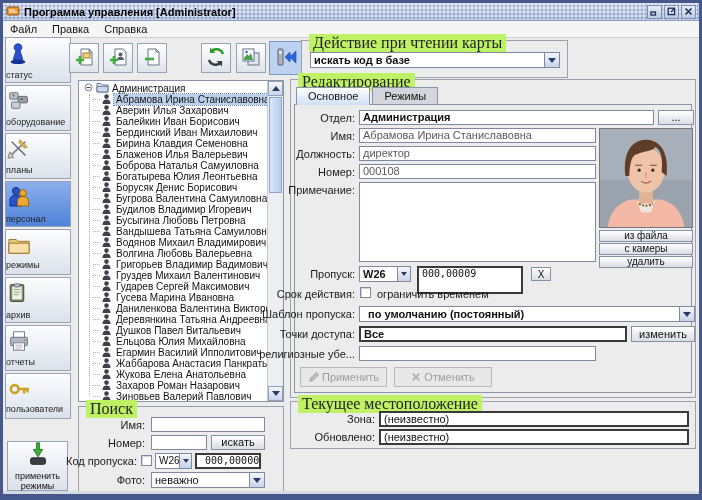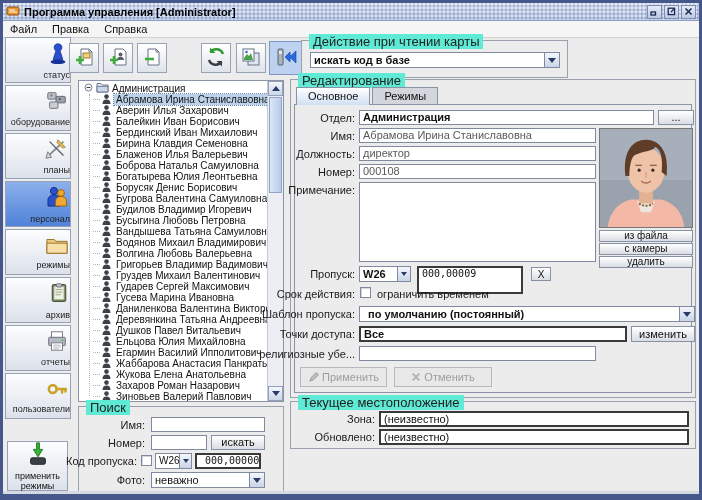--- a/index.html
+++ b/index.html
@@ -18,37 +18,37 @@
   .win-controls { margin-left:auto; display:flex; gap:2px; }
   .win-btn { width:15px; height:14px; display:flex; align-items:center; justify-content:center;
     background:linear-gradient(#e6ecf6,#bcc9e2); border:1px solid #7e8cb4; }
 
   
   .menubar { height:17px; background:#f5f5f5; border-bottom:1px solid #cfcfcf; display:flex; align-items:center; padding-left:7px; gap:15px; }
   .menu-item { cursor:default; }
 
   
   .group { position:absolute; border:1px solid #9aa0ac; }
-  .group-title { position:absolute; top:-7px; left:7px; background:#5eead4; padding:0 4px; font-size:13px; color:#222; white-space:nowrap; }
+  .group-title { position:absolute; top:-7px; left:7px; background:#bef264; padding:0 4px; font-size:16px; color:#222; white-space:nowrap;font-family:Liberation Serif, serif; }
   .tf { position:absolute; background:#fff; border:1px solid #8089a0; height:15px; line-height:13px; padding:0 3px; overflow:hidden; white-space:nowrap; }
   .tf.gray { color:#5a5a5a; }
   .tf.dark { border:2px solid #3a3a3a; font-family:"DejaVu Sans Mono",monospace; font-size:10px; line-height:11px; }
   .btn { position:absolute; border:1px solid #8791a5; background:linear-gradient(#ffffff,#d9dde4); text-align:center; font-size:11px; line-height:13px; cursor:default; }
   .btn.disabled { color:#9d9d9d; background:#e8e8e8; border-color:#b9b9b9; }
   .combo { position:absolute; display:flex; border:1px solid #8089a0; background:#fff; height:16px; }
   .combo .val { flex:1; padding:0 3px; line-height:14px; overflow:hidden; white-space:nowrap; }
   .combo .arrow { width:15px; background:linear-gradient(#f3f6fb,#c9d4e8); border-left:1px solid #8089a0; display:flex; align-items:center; justify-content:center; }
   .tri-down { width:0; height:0; border-left:4px solid transparent; border-right:4px solid transparent; border-top:5px solid #2a3a66; }
   .checkbox { position:absolute; width:11px; height:11px; background:#fff; border:1px solid #8089a0; box-shadow:inset 1px 1px 0 #cfd6e2; }
   .lbl { position:absolute; white-space:nowrap; color:#1a1a1a; }
 
   
   .sidebar { position:absolute; left:2px; top:34px; width:66px; }
   .side-btn { height:46px; margin-bottom:2px; border:1px solid #98a2b6; background:linear-gradient(#fcfdfe,#dce1ea);
-    display:flex; flex-direction:column; align-items:flex-end; justify-content:center; gap:2px; font-size:9px; color:#222; overflow:hidden; }
+    display:flex; flex-direction:column; align-items:flex-start; justify-content:center; gap:2px; font-size:9px; color:#222; overflow:hidden; }
   .side-btn.selected { background:linear-gradient(#8cb0ec,#4f82d8); }
   .apply-modes { position:absolute; left:4px; top:438px; width:61px; height:50px; border:1px solid #98a2b6;
     background:linear-gradient(#fcfdfe,#dce1ea); display:flex; flex-direction:column; align-items:center; justify-content:center; font-size:9px; line-height:10px; text-align:center; }
 
   
   .tool-btn { position:absolute; top:40px; width:30px; height:30px; border:1px solid #98a2b6; background:linear-gradient(#ffffff,#dfe3ea); display:flex; align-items:center; justify-content:center; }
   .tool-btn.pressed { top:38px; height:34px; width:33px; background:#bcd2f0; border-color:#7e96c0; }
 
   
   .tree { position:absolute; left:75px; top:77px; width:206px; height:322px; background:#fff; border:1px solid #8b93a6; }

